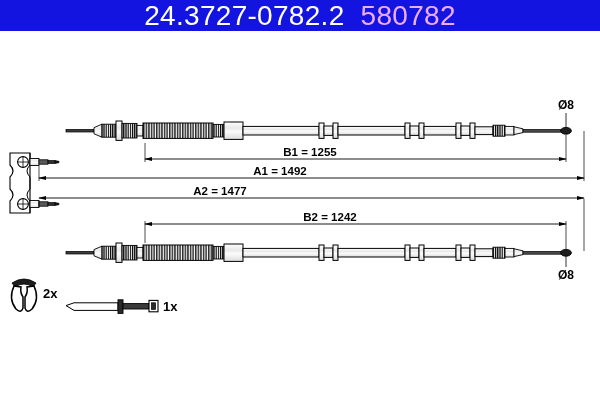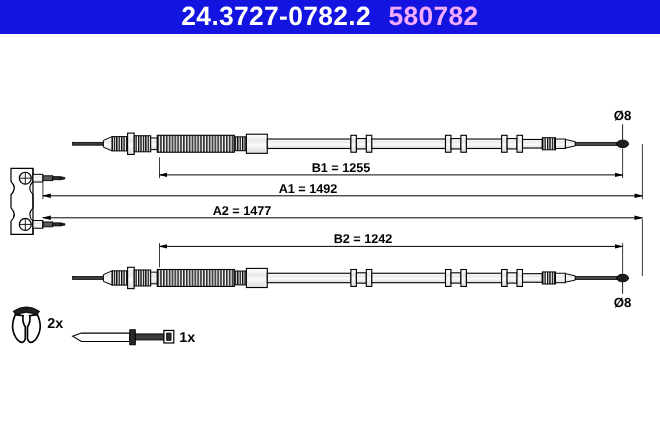--- a/index.html
+++ b/index.html
@@ -11,21 +11,21 @@
   #page{position:relative;width:600px;height:400px;background:#fff;}
 
   
   .header{
     position:absolute;left:0;top:0;width:600px;height:31px;
     background:#1414e0;
     display:flex;align-items:center;justify-content:center;
     box-sizing:border-box;
   }
   .header .htxt{
-    color:#ffffff;font-weight:bold;font-size:24px;
+    color:#ffffff;font-weight:normal;font-size:28px;
     letter-spacing:0.3px;white-space:pre;
     font-family:"Liberation Sans", sans-serif;
     line-height:1;
   }
   .header .hgap{display:inline-block;width:16px;}
 
   
   .canvas{position:absolute;left:0;top:31px;width:600px;height:369px;border-radius:18px;}
   .canvas svg{display:block;}
 

